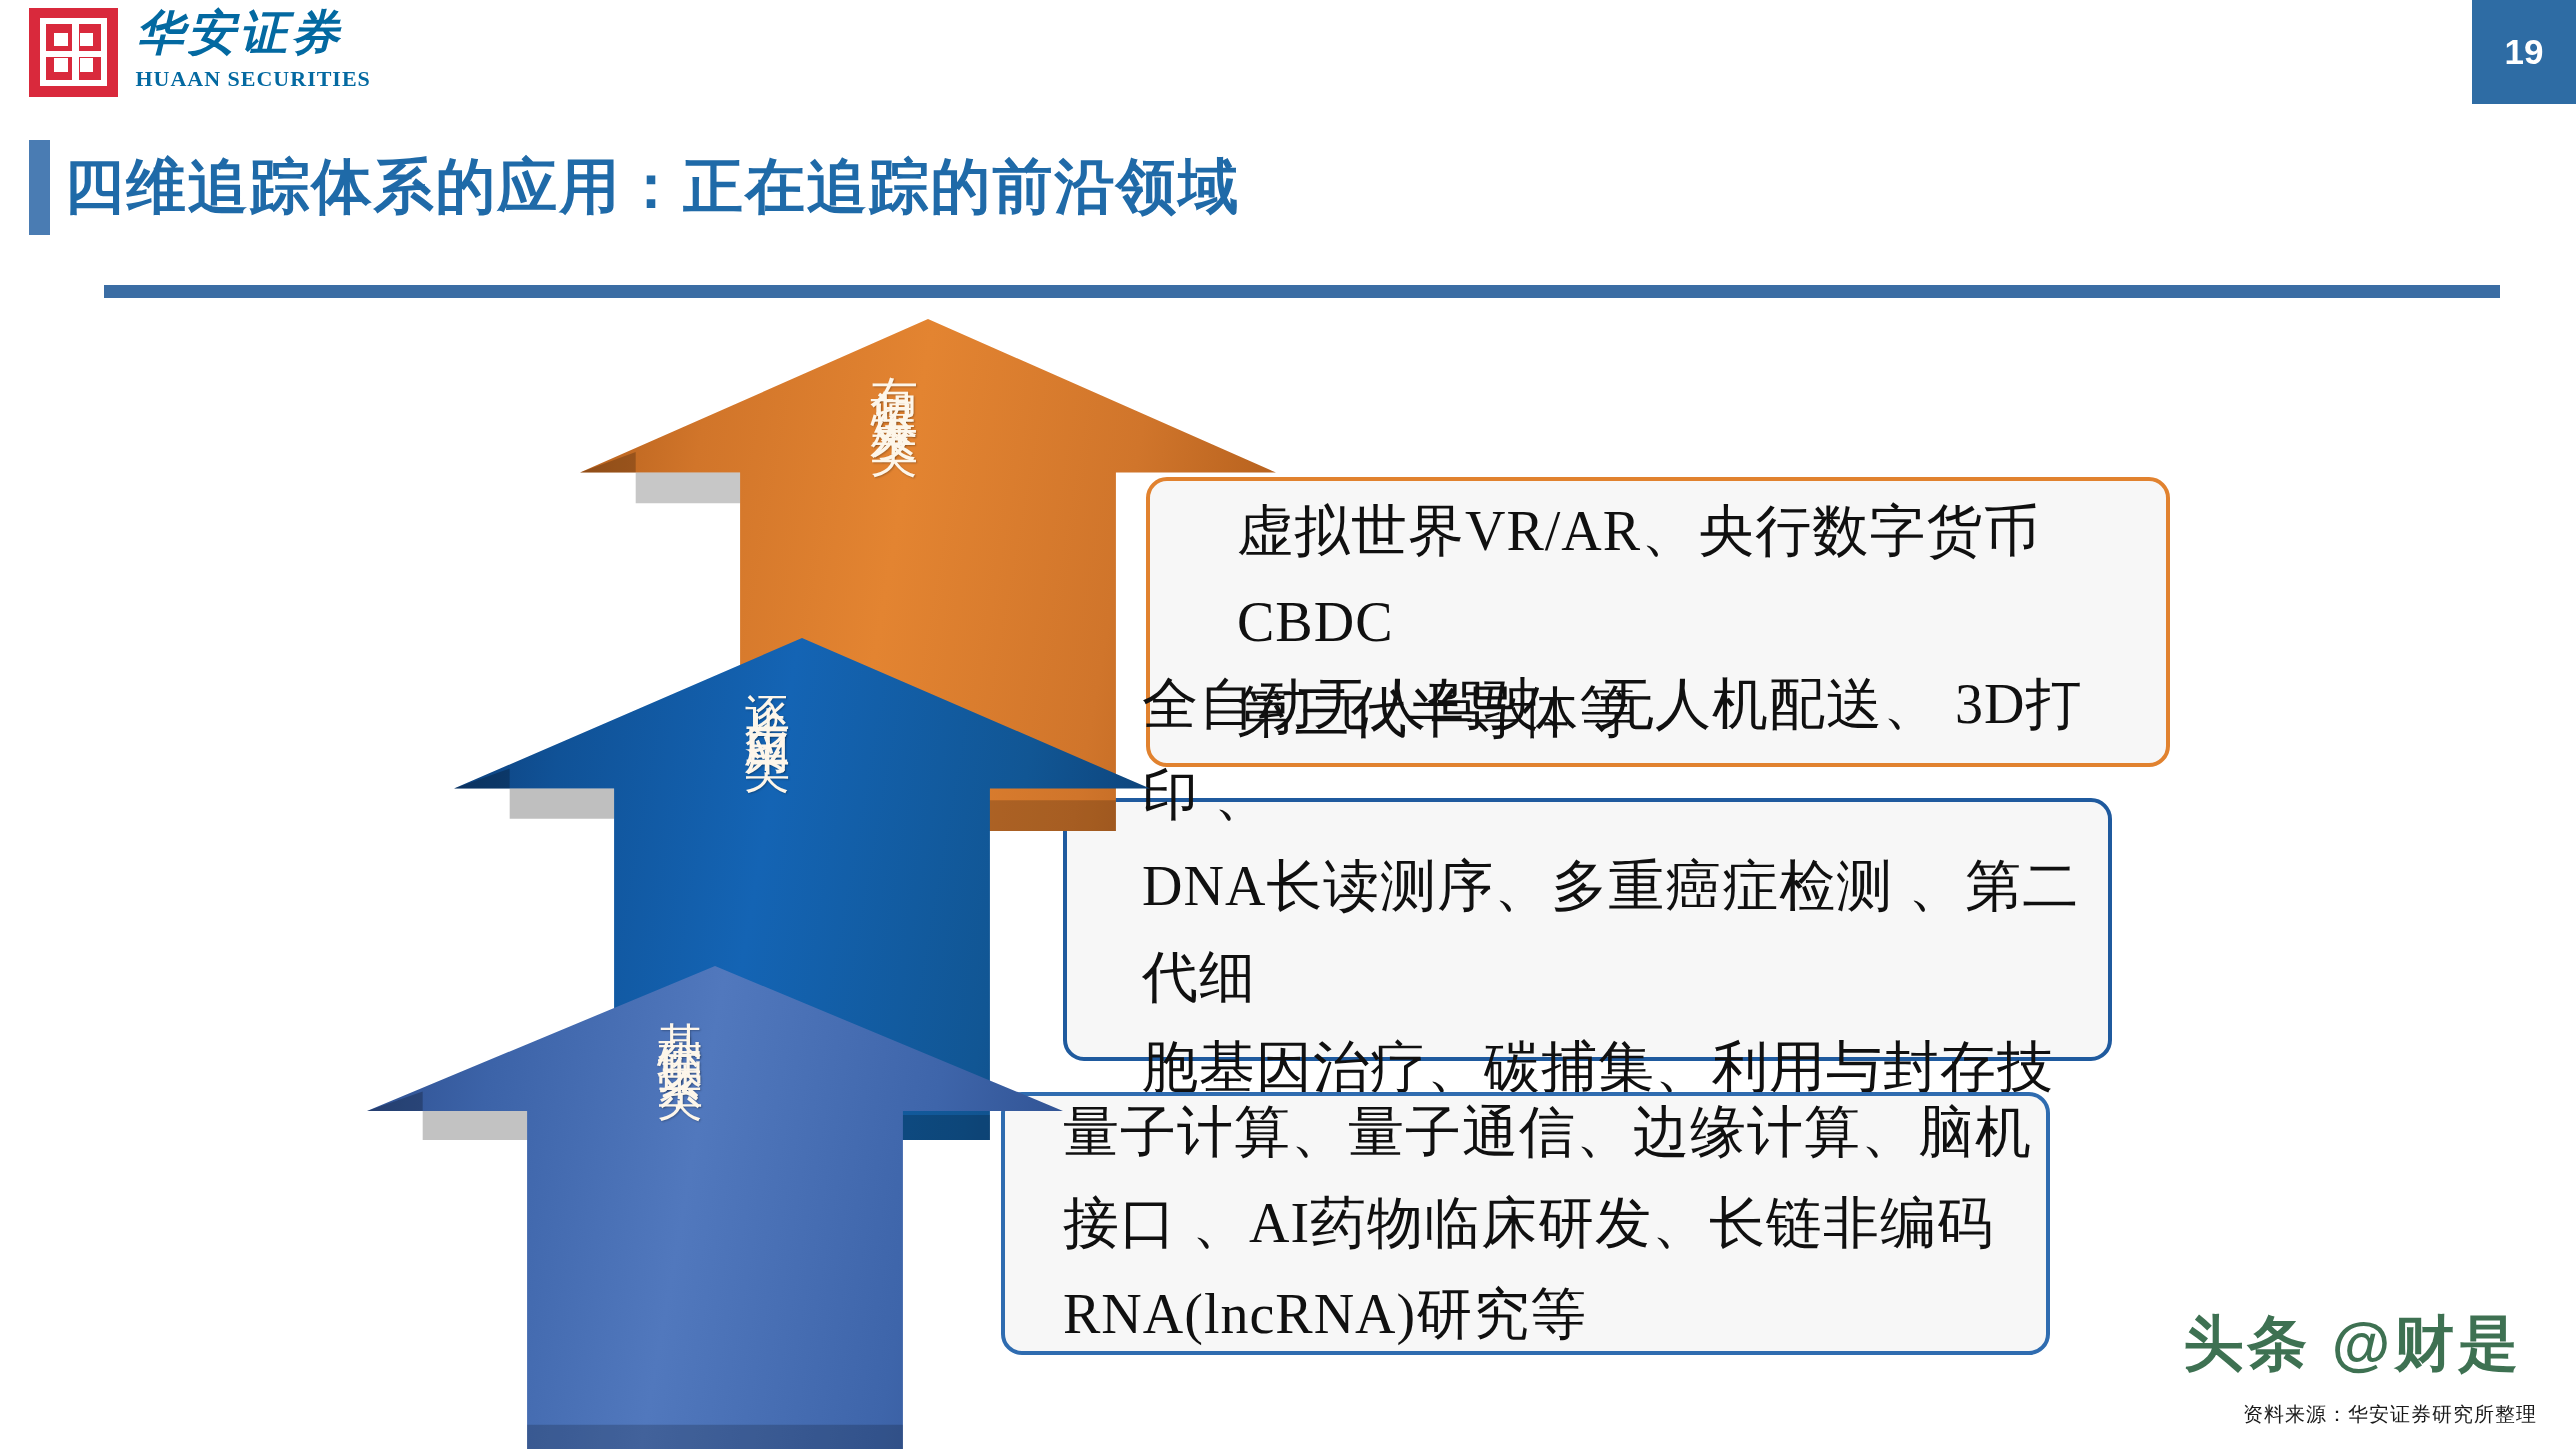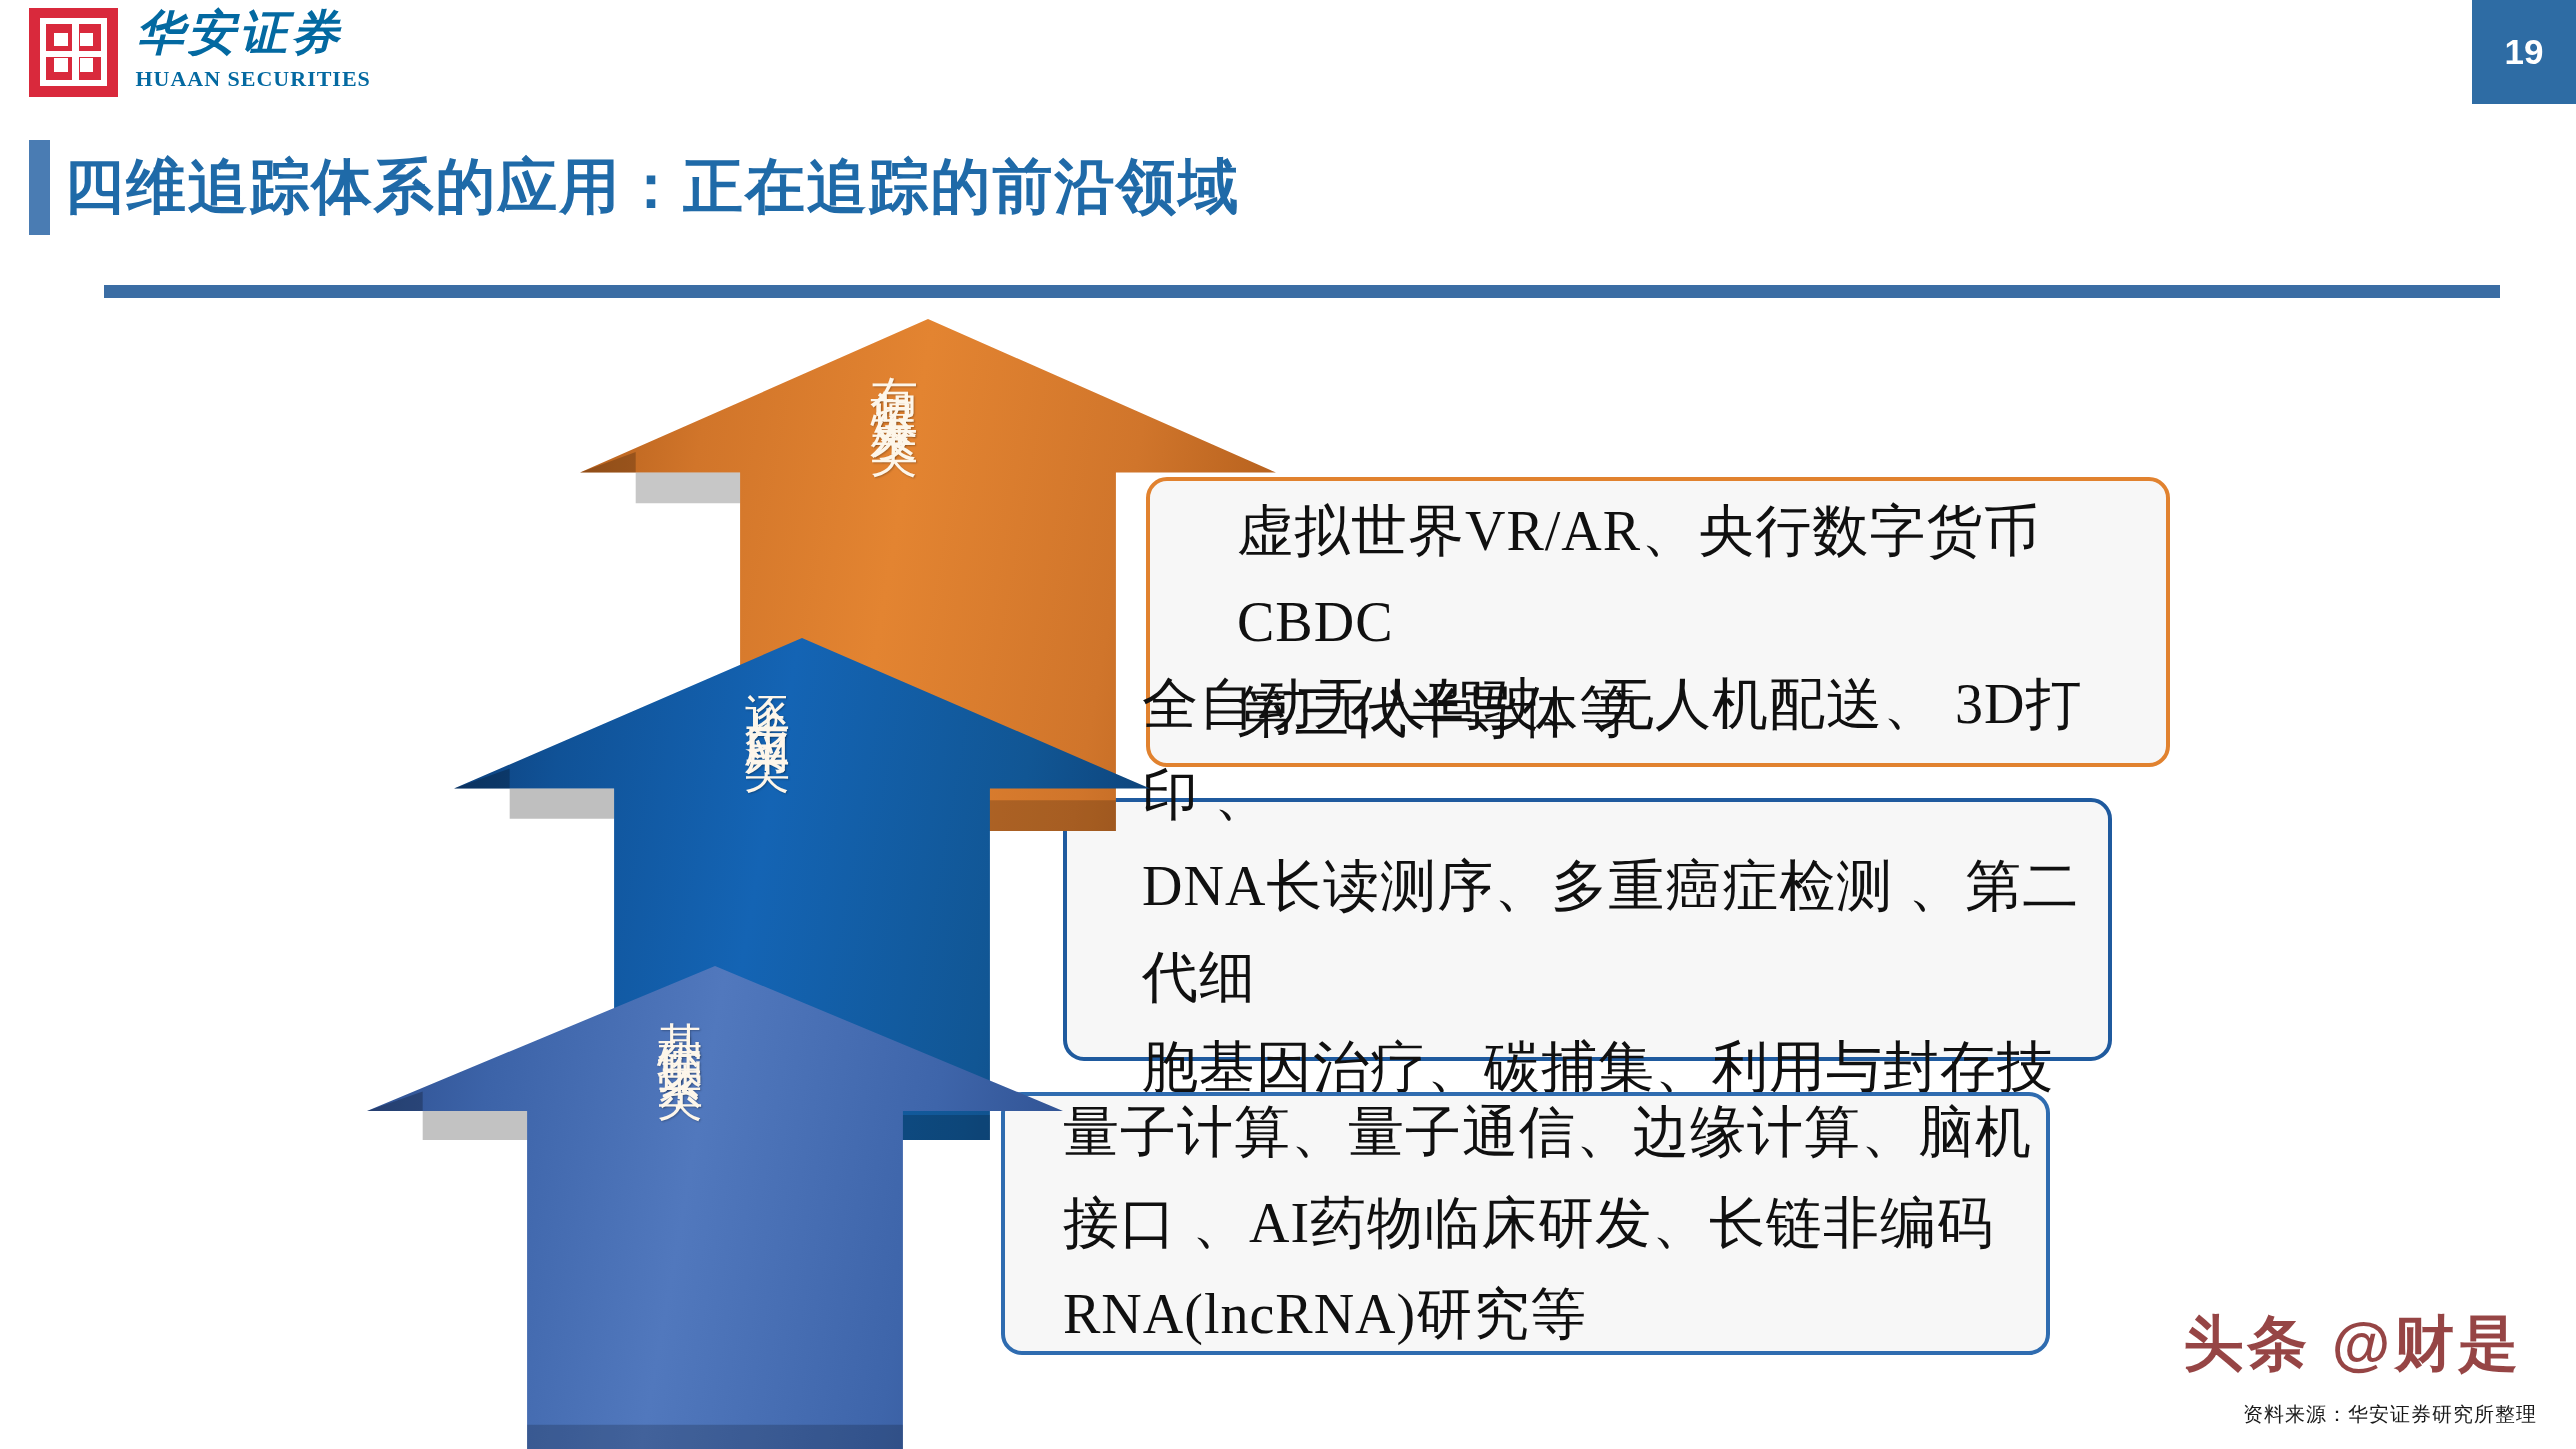--- a/index.html
+++ b/index.html
@@ -110,21 +110,21 @@
     line-height:1.62;letter-spacing:1px;white-space:pre-line;
   }
   #callout-1{left:1146px;top:477px;width:1024px;height:290px;border:4.8px solid #e1822f;padding:0 0 0 87px;z-index:4;}
   #callout-2{left:1063px;top:798px;width:1049px;height:263px;border:4.8px solid #1f5a9e;padding:4px 0 0 75px;z-index:4;}
   #callout-3{left:1001px;top:1092px;width:1049px;height:263px;border:4.8px solid #2f6cb0;padding:0 0 0 58px;z-index:4;}
 
   
   .source{position:absolute;right:39px;bottom:21px;font-family:"Liberation Serif",serif;
           font-size:20px;color:#1a1a1a;letter-spacing:1px;white-space:nowrap;}
   .watermark{position:absolute;right:54px;bottom:64px;font-family:"Liberation Sans",sans-serif;
-             font-size:60px;font-weight:bold;color:#7f1d1d;opacity:.82;letter-spacing:3.9px;white-space:nowrap;}
+             font-size:60px;font-weight:bold;color:#14532d;opacity:.82;letter-spacing:3.9px;white-space:nowrap;}
 </style>
 </head>
 <body>
 
 <div class="slide">
 
   <div class="logo-wrap">
     <div class="logo-mark">
       <div class="lm-inner"></div>
       <div class="lm-bar-h"></div>

